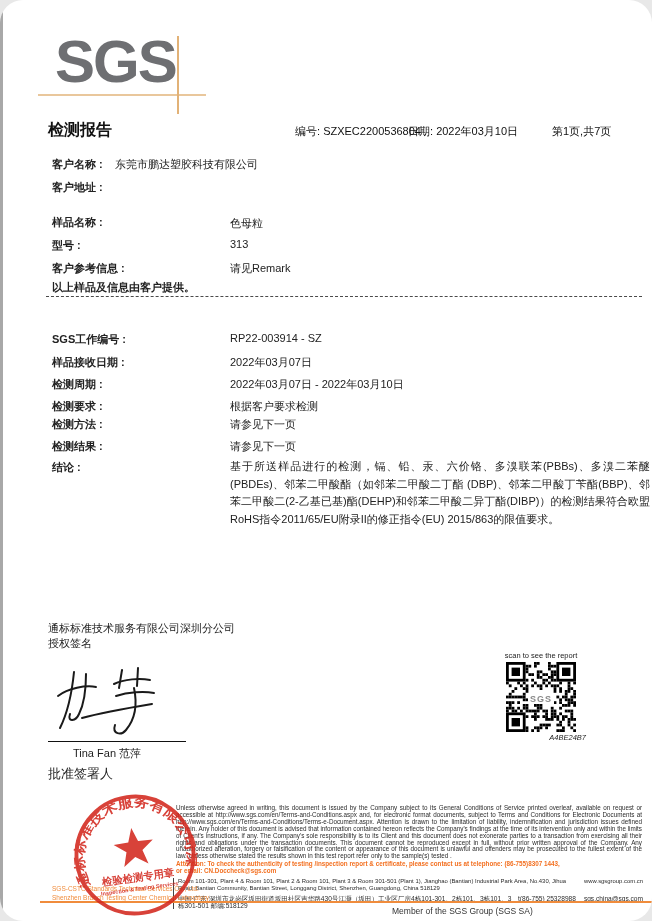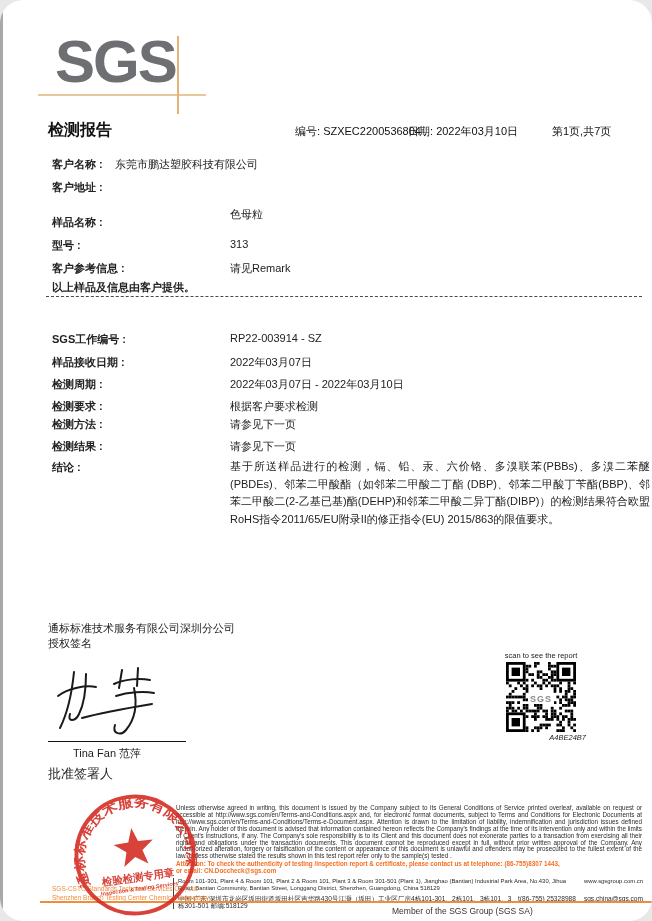--- a/index.html
+++ b/index.html
@@ -89,21 +89,21 @@
     <span>日期:</span>
     <span>2022年03月10日</span>
   </div>
   <div id="page-no" class="abs meta">第1页,共7页</div>
 
   <div class="abs row-label" style="top:157px">客户名称 :</div>
   <div class="abs row-value" style="left:115px; top:157px">东莞市鹏达塑胶科技有限公司</div>
   <div class="abs row-label" style="top:180px">客户地址 :</div>
 
   <div class="abs row-label" style="top:215px">样品名称 :</div>
-  <div class="abs row-value" style="left:230px; top:207px">色母粒</div>
+  <div class="abs row-value" style="left:230px; top:216px">色母粒</div>
   <div class="abs row-label" style="top:238px">型号 :</div>
   <div class="abs row-value" style="left:230px; top:238px">313</div>
   <div class="abs row-label" style="top:261px">客户参考信息 :</div>
   <div class="abs row-value" style="left:230px; top:261px">请见Remark</div>
   <div class="abs row-label" style="top:280px">以上样品及信息由客户提供。</div>
 
   <div id="dash-sep" class="abs"></div>
 
   <div class="abs row-label" style="top:332px">SGS工作编号 :</div>
   <div class="abs row-value" style="left:230px; top:332px">RP22-003914 - SZ</div>

